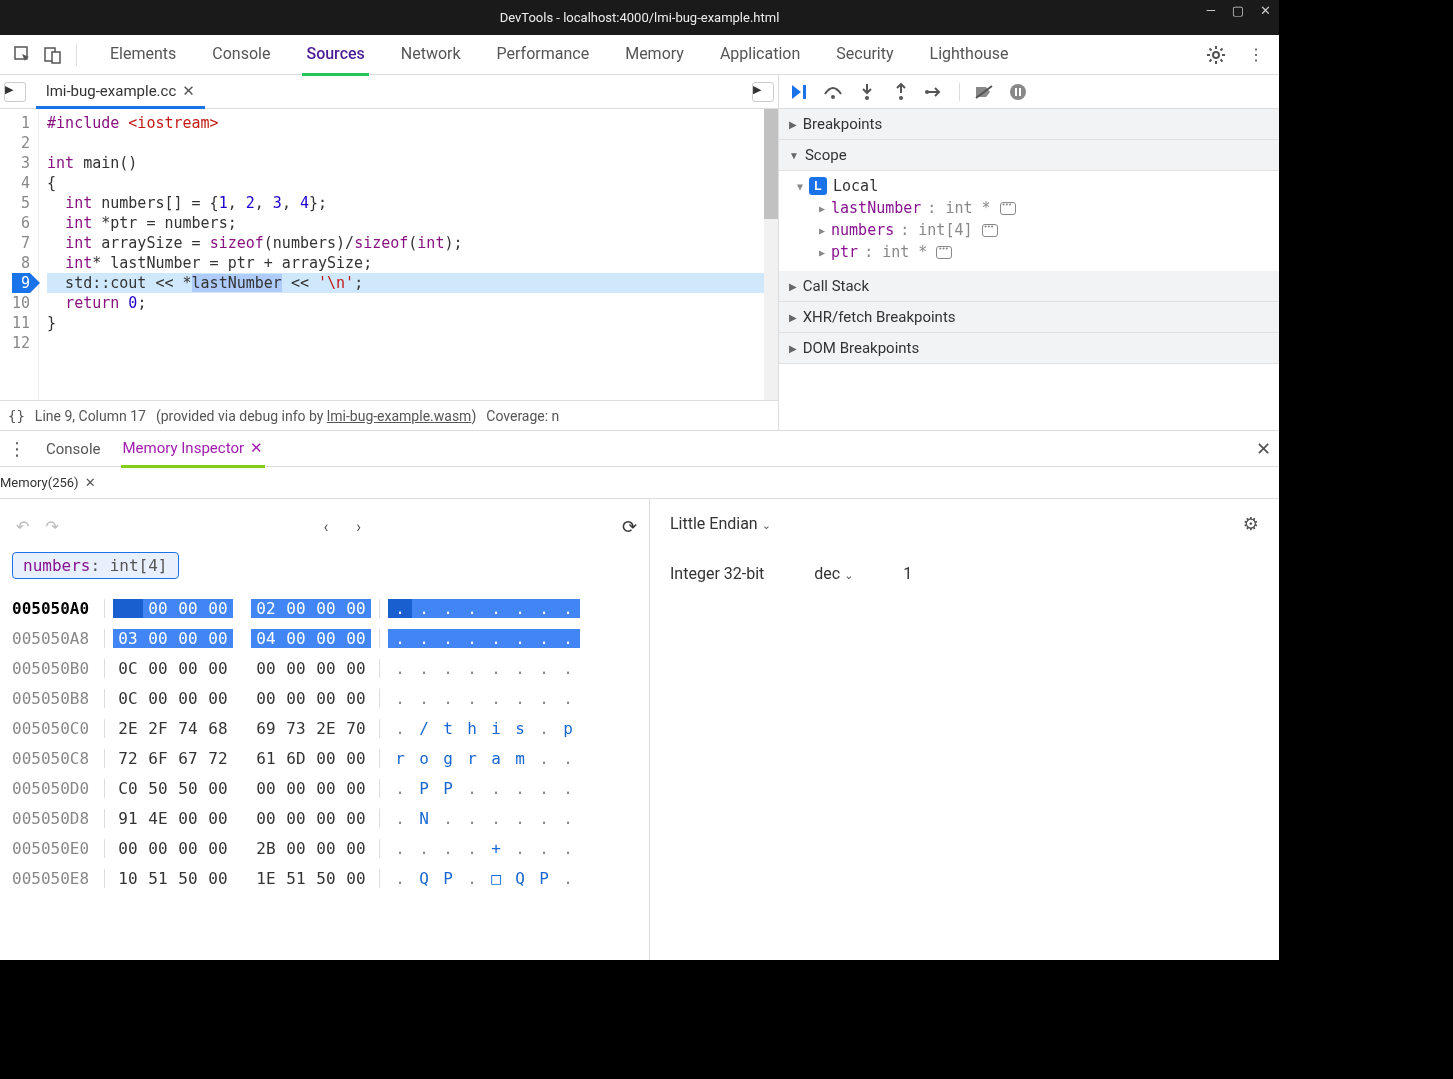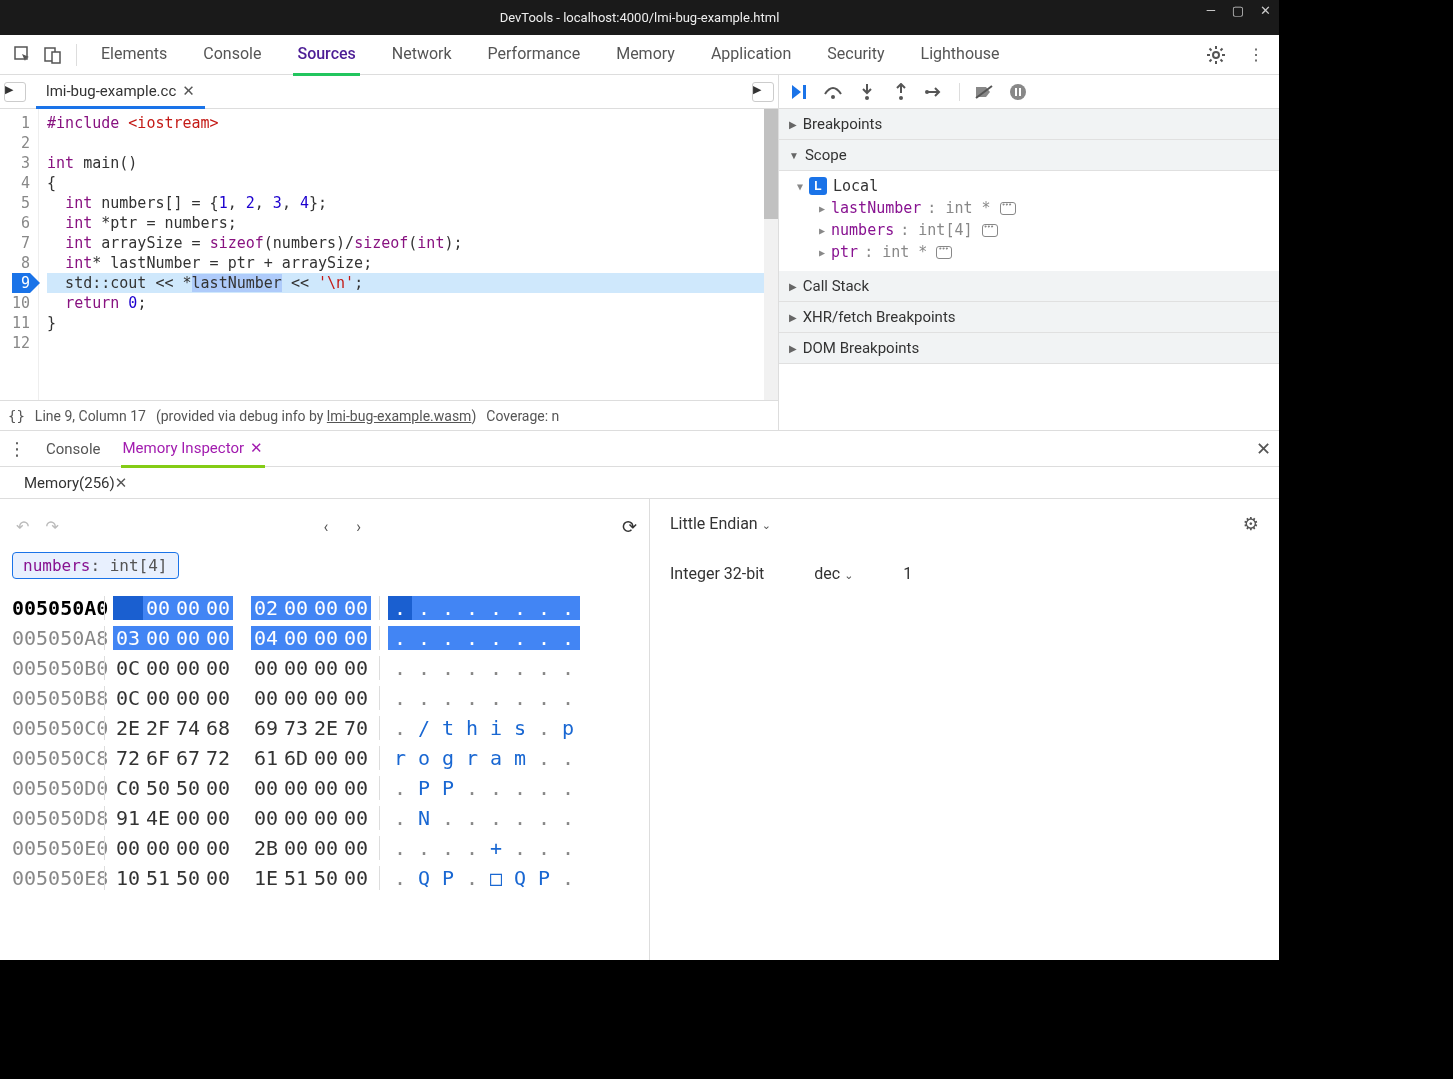--- a/index.html
+++ b/index.html
@@ -56,21 +56,21 @@
 }
 .top-tabbar .divider {
   width: 1px;
   height: 22px;
   background: #ddd;
   margin: 0 8px;
 }
 .top-tabbar .tabs {
   display: flex;
   gap: 28px;
-  margin-left: 12px;
+  margin-left: 21px;
   flex: 1;
 }
 .top-tabbar .tab {
   padding: 10px 4px;
   color: #555;
   font-size: 16px;
   cursor: default;
 }
 .top-tabbar .tab.active {
   color: #4c1d95;
@@ -266,22 +266,23 @@
 }
 .drawer-tab { font-size: 15px; color: #555; padding: 8px 2px; display: flex; align-items: center; gap: 6px; }
 .drawer-tab.active { color: #a21caf; border-bottom: 3px solid #84cc16; margin-bottom: -1px; }
 .drawer-close { margin-left: auto; font-size: 18px; color: #555; }
 
 .memtab-row {
   display: flex;
   align-items: center;
   height: 32px;
   border-bottom: 1px solid #ddd;
-  padding: 0 24px;
-  font-size: 15px;
+  padding: 0 0;
+  gap: 6px;
+  font-size: 13px;
 }
 .memtab-row .close { color: #555; }
 
 .mem-body { display: flex; flex: 1; min-height: 0; }
 .mem-left {
   width: 650px;
   border-right: 1px solid #ddd;
   padding: 14px 12px;
   display: flex;
   flex-direction: column;
@@ -309,21 +310,21 @@
   font-family: monospace;
   font-size: 16px;
   margin-top: 12px;
   align-self: flex-start;
 }
 .chip .cn { color: #881391; }
 .chip .ct { color: #555; }
 .hexgrid {
   margin-top: 14px;
   font-family: monospace;
-  font-size: 20px;
+  font-size: 16px;
 }
 .hexrow { display: flex; align-items: center; height: 30px; }
 .hexaddr { width: 92px; color: #888; }
 .hexaddr.active { color: #000; font-weight: bold; }
 .hexbytes { display: flex; border-left: 1px solid #ddd; border-right: 1px solid #ddd; padding: 0 8px; }
 .hb { width: 30px; text-align: center; }
 .hgap { width: 18px; }
 .hb.hl { background: #4285f4; color: #fff; }
 .hb.hl.first { background: #1a5fd0; padding-left: 30px; }
 .hexascii { display: flex; padding-left: 8px; }

